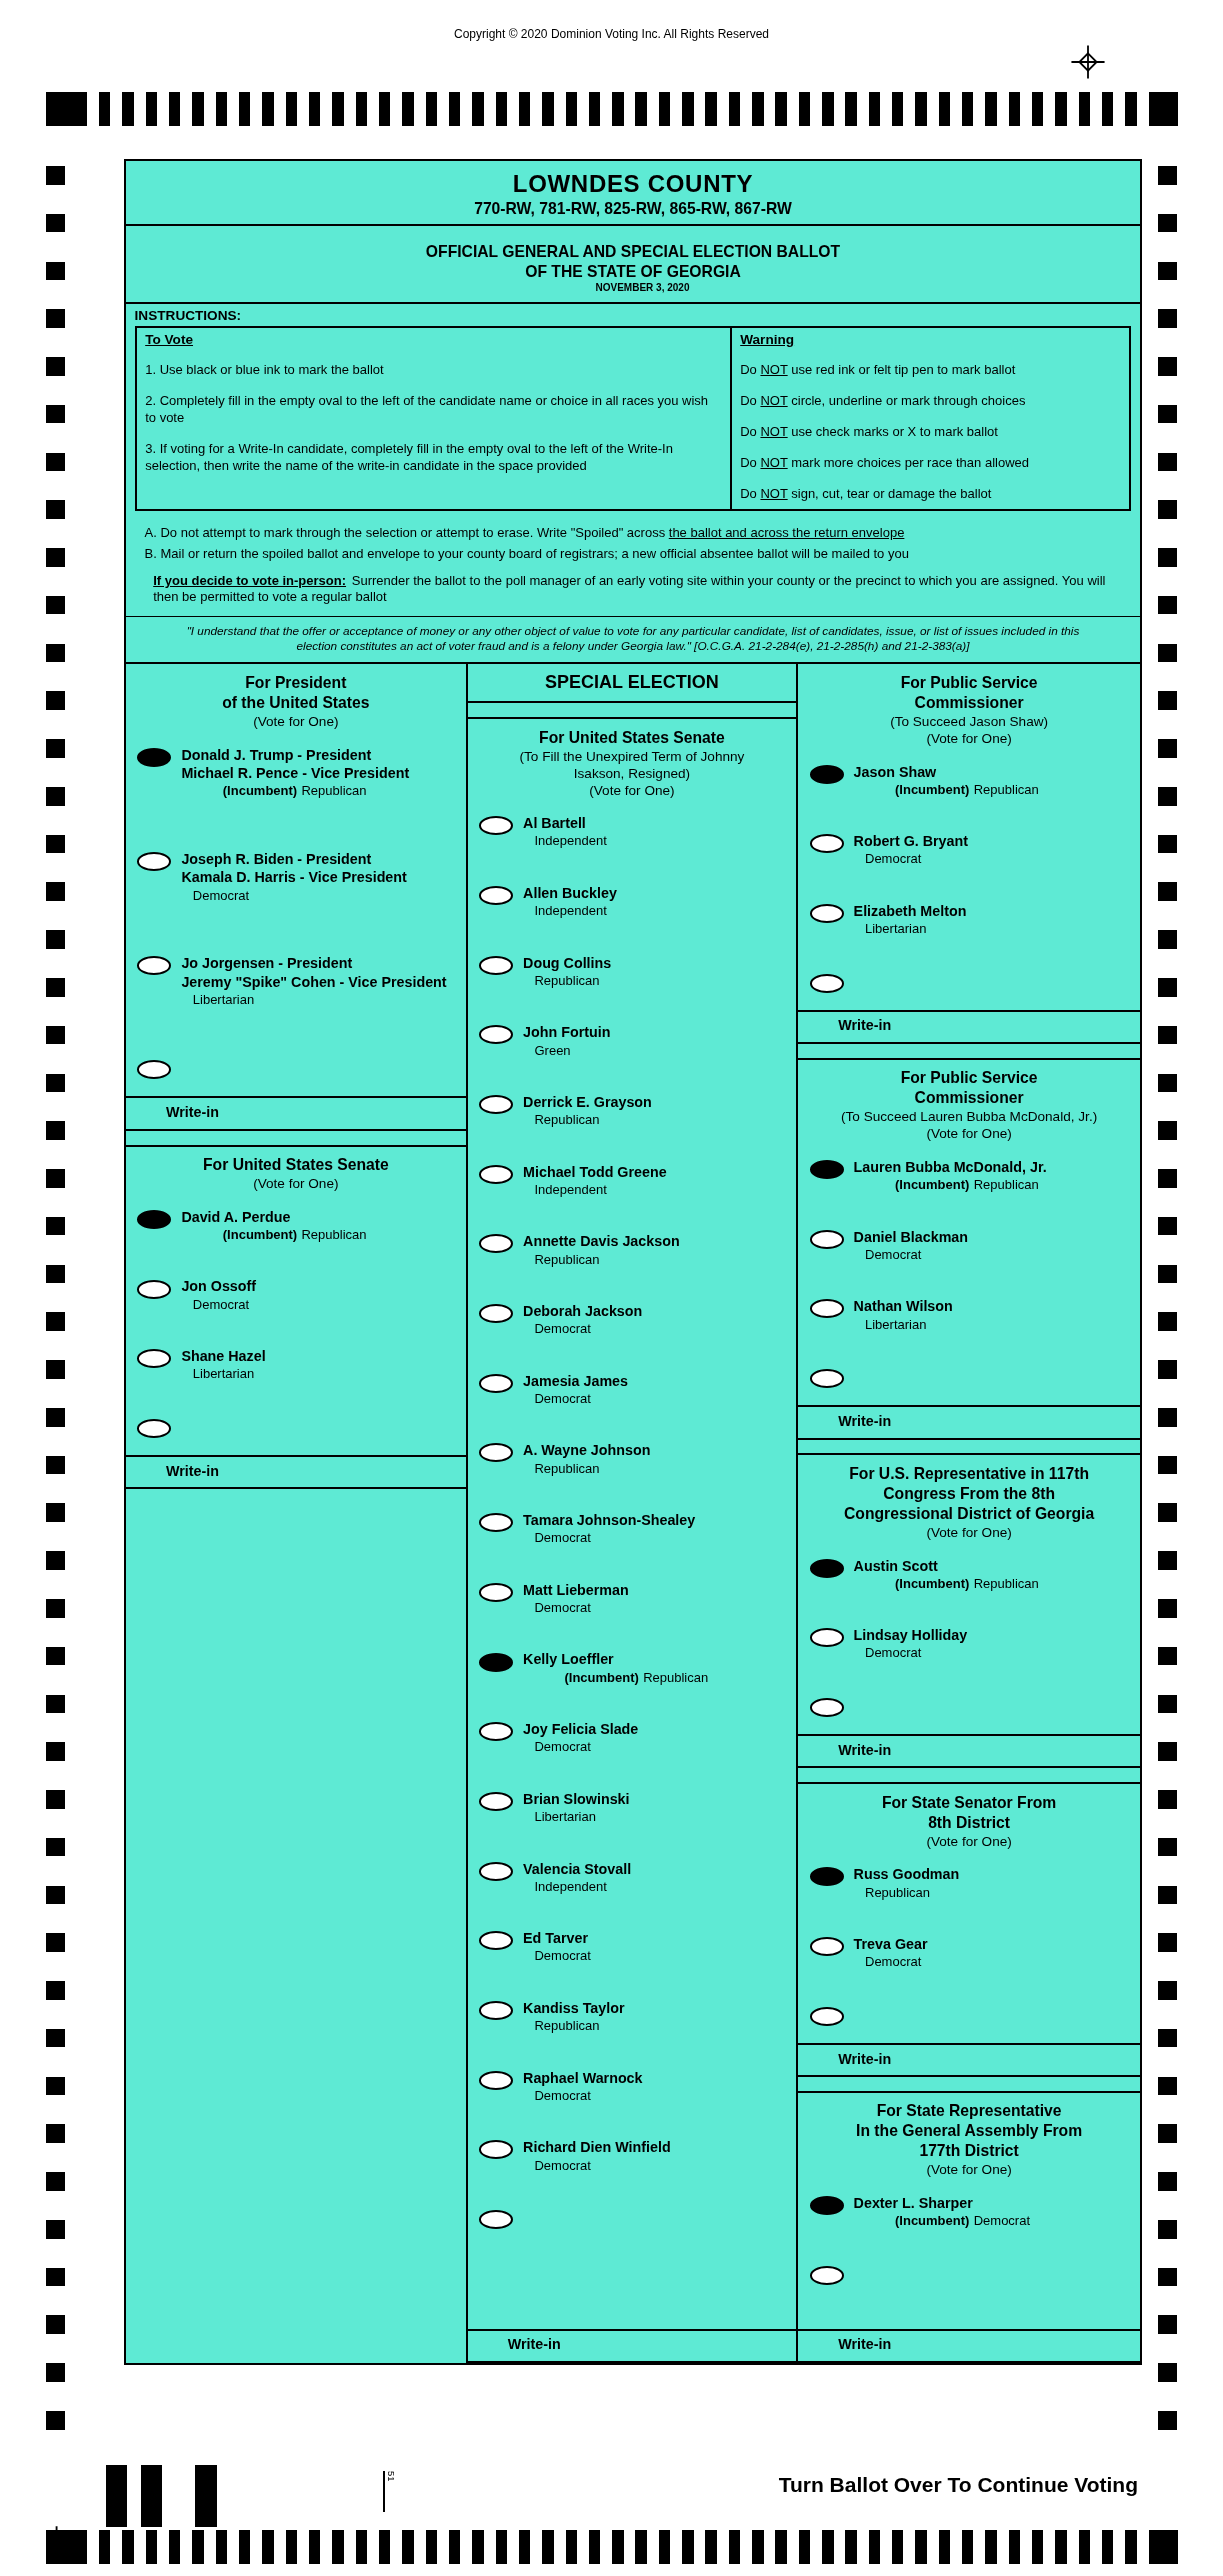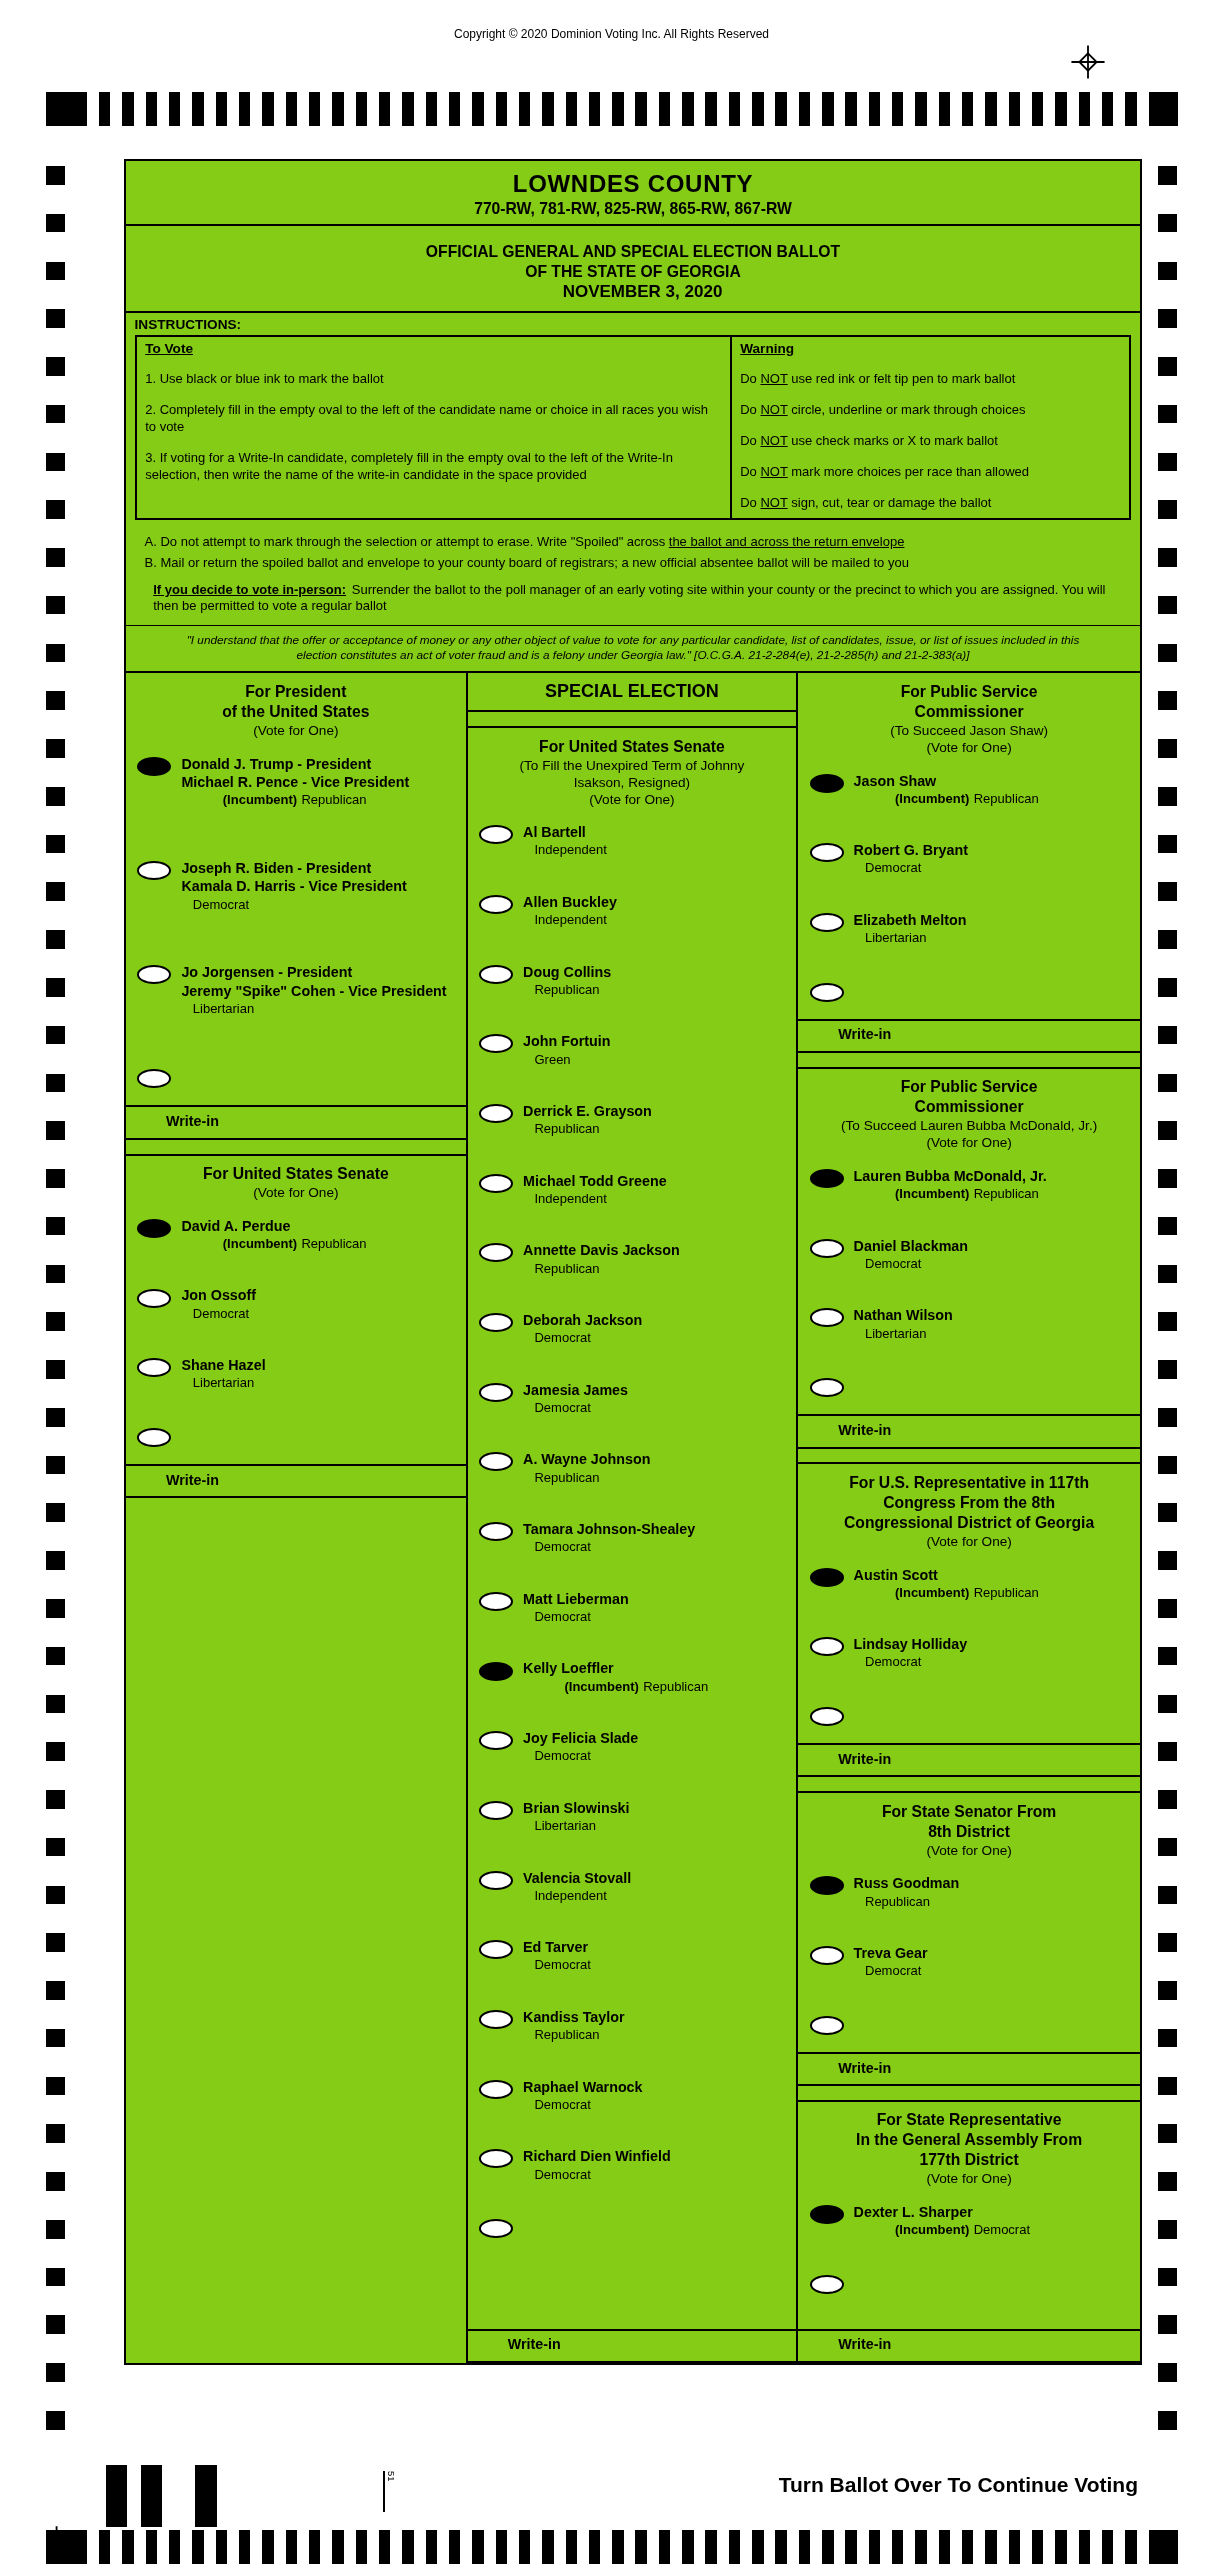--- a/index.html
+++ b/index.html
@@ -21,32 +21,32 @@
   .tbar-first { width:41px; }
   .tbar-last { width:29px; }
   .timing-col { position:absolute; top:166px; height:2264px; width:18.6px; display:flex; flex-direction:column; justify-content:space-between; }
   .timing-left { left:46px; }
   .timing-right { left:1158px; }
   .tsq { width:18.6px; height:18.6px; background:#000; }
 
   
   .ballot {
     position:absolute; left:124px; top:159px; width:1014px; height:2202px;
-    border:2.1px solid #000; display:flex; flex-direction:column; background:#84cc16;
+    border:2.1px solid #000; display:flex; flex-direction:column; background:#5eead4;
   }
 
   .bh-top { border-bottom:2.1px solid #000; text-align:center; padding:8.6px 0 5.7px; }
   .county { font-size:24px; font-weight:bold; letter-spacing:0.7px; }
   .codes { font-size:15.7px; font-weight:bold; margin-top:2.9px; }
 
   .bh-title { border-bottom:2.1px solid #000; text-align:center; padding:8.6px 0 8.6px; }
   .ballot-type { font-size:21.4px; font-weight:bold; }
   .etitle { font-size:15.7px; font-weight:bold; margin-top:8.6px; }
   .etitle2 { font-size:15.7px; font-weight:bold; margin-top:1.4px; }
-  .edate { font-size:17px; font-weight:bold; margin-top:1.4px;margin-left:19px; }
+  .edate { font-size:10px; font-weight:bold; margin-top:1.4px;margin-left:19px; }
 
   
   .instr { padding:4.3px 8.6px 0; }
   .instr-label { font-size:13.6px; font-weight:bold; }
   .instr-box { border:2.1px solid #000; margin-top:2.9px; display:flex; }
   .tv { flex:0 0 58%; border-right:2.1px solid #000; padding:4.3px 8.6px 7.1px; }
   .wn { flex:1; padding:4.3px 8.6px 7.1px; }
   .instr-title { font-size:13.6px; font-weight:bold; text-decoration:underline; margin-bottom:2.9px; }
   .instr-item { font-size:13px; line-height:17px; margin-top:14px; }
   .u-not { text-decoration:underline; }

